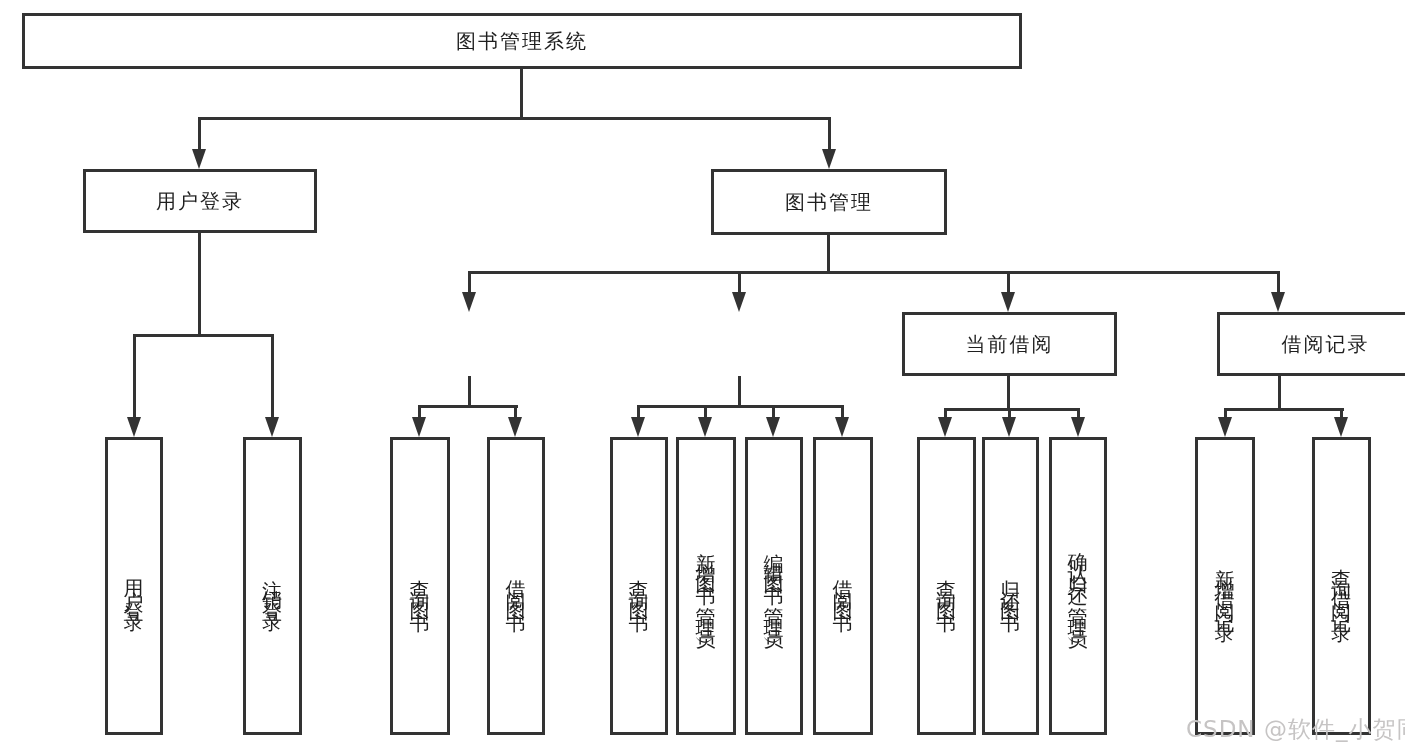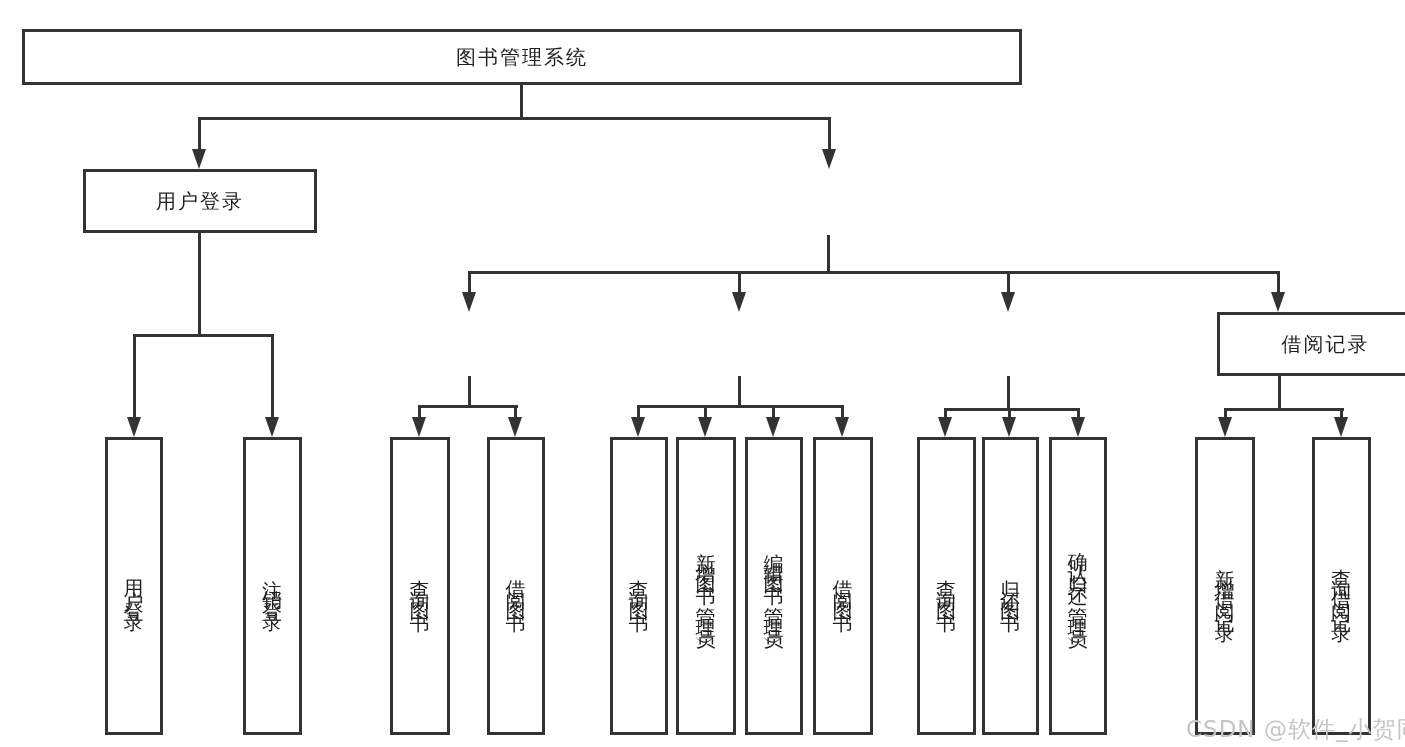--- a/index.html
+++ b/index.html
@@ -128,28 +128,34 @@
   <div class="arrow" style="left:1002px;top:417px;"></div>
   <div class="arrow" style="left:1071px;top:417px;"></div>
 
   <div class="vline" style="left:1278px;top:376px;height:35px;"></div>
   <div class="hline" style="left:1224px;top:408px;width:120px;"></div>
   <div class="vline" style="left:1224px;top:408px;height:11px;"></div>
   <div class="vline" style="left:1340px;top:408px;height:11px;"></div>
   <div class="arrow" style="left:1218px;top:417px;"></div>
   <div class="arrow" style="left:1334px;top:417px;"></div>
 
-  <div class="box h" style="left:22px;top:13px;width:1000px;height:56px;margin-top:16px;">
+  <div class="box h" style="left:22px;top:13px;width:1000px;height:56px;">
     <span>图书管理系统</span>
   </div>
 
   <div class="box h" style="left:83px;top:169px;width:234px;height:64px;">
     <span>用户登录</span>
   </div>
-
+  <div class="box h" style="left:711px;top:169px;width:236px;height:66px;">
+    <span>图书管理</span>
+  </div>
+
+  <div class="box h" style="left:902px;top:312px;width:215px;height:64px;">
+    <span>当前借阅</span>
+  </div>
   <div class="box h" style="left:1217px;top:312px;width:217px;height:64px;">
     <span>借阅记录</span>
   </div>
 
   <div class="box tall" style="left:105px;top:437px;width:58px;height:298px;">
     <span>用户登录</span>
   </div>
   <div class="box tall" style="left:243px;top:437px;width:59px;height:298px;">
     <span>注销登录</span>
   </div>

